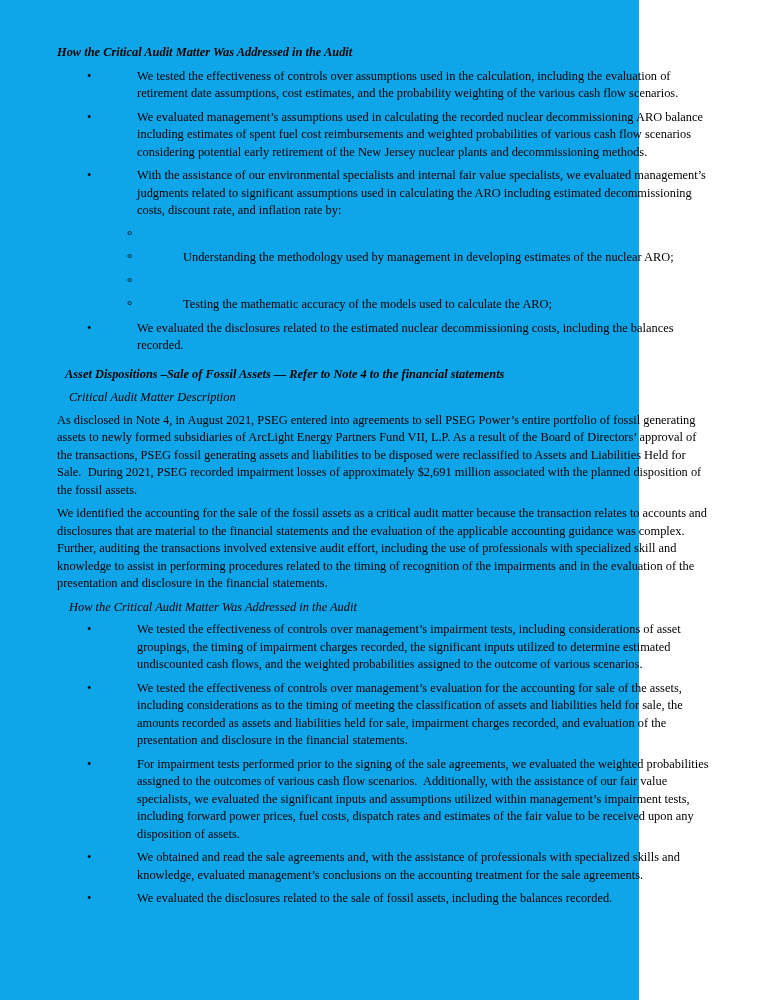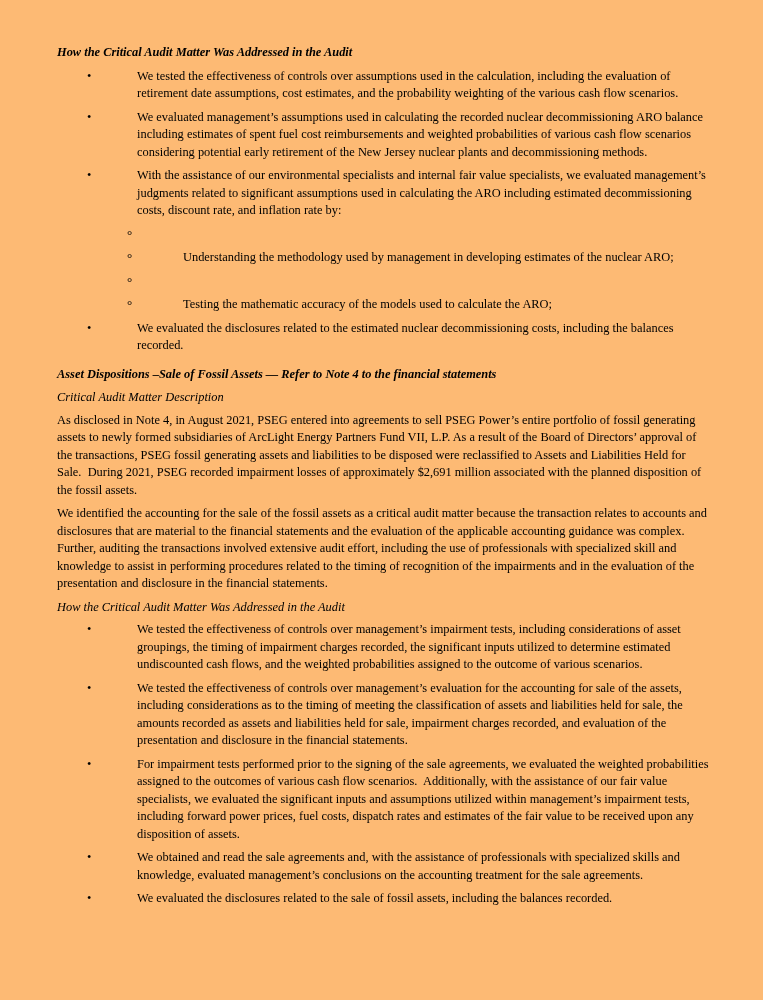--- a/index.html
+++ b/index.html
@@ -5,35 +5,35 @@
   html, body { margin: 0; padding: 0; background: #ffffff; }
   body {
     width: 768px; height: 1000px;
     font-family: "Liberation Serif", "DejaVu Serif", serif;
     font-size: 12.4px;
     line-height: 17.5px;
     color: #000000;
     position: relative;
     overflow: hidden;
   }
-  .page { position: relative; width: 763px; height: 1000px; background: #fdba74; }
+  .page { position: relative; width: 639px; height: 1000px; background: #0ea5e9; }
   .content { position: absolute; left: 57px; top: 44px; width: 656px; }
 
   .heading-bi {
     font-weight: bold;
     font-style: italic;
     margin: 0 0 6px 0;
     white-space: pre-wrap;
   }
   .heading-i {
     font-style: italic;
-    margin: 0 0 5px 0;
+    margin: 0 0 5px 12px;
     white-space: pre-wrap;
   }
-  .section-gap { margin-top: 11px; }
+  .section-gap { margin-top: 11px; margin-left: 8px; }
 
   p.body-para { margin: 0 0 6px 0; white-space: pre-wrap; }
 
   .li { display: flex; margin: 0 0 6px 0; }
   .li .marker {
     flex: none;
     width: 19px;
     margin-left: 30px;
     text-align: left;
   }

